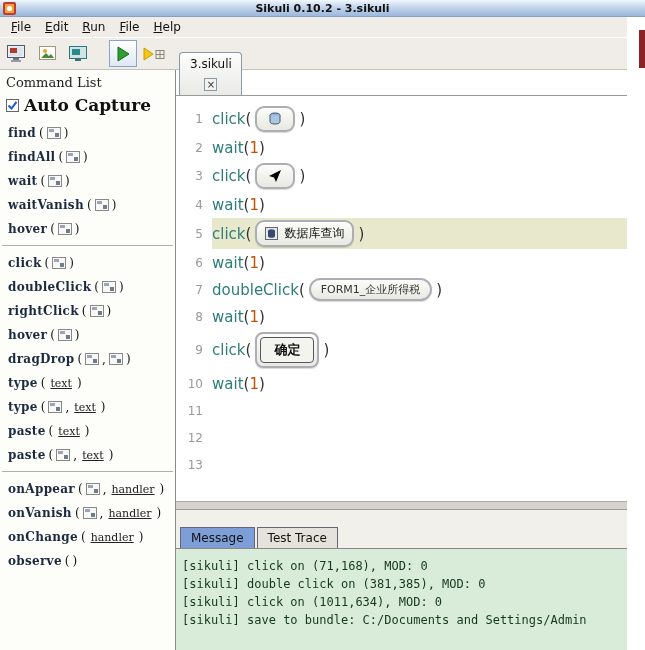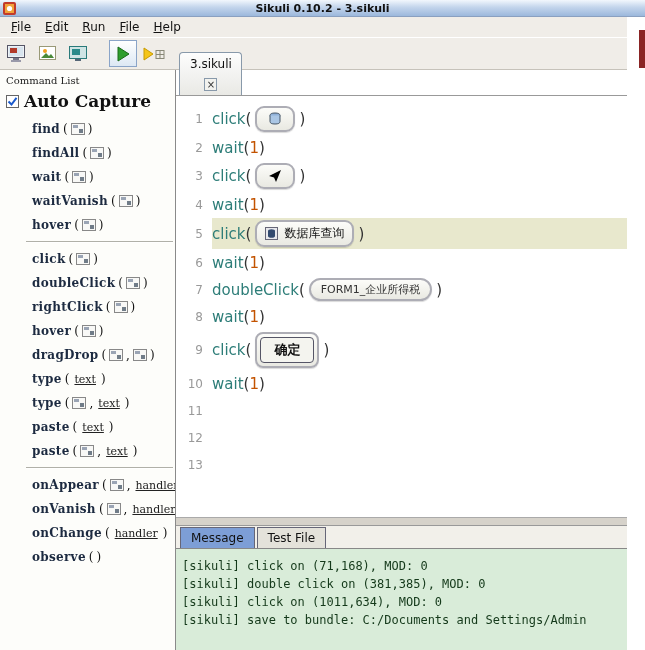--- a/index.html
+++ b/index.html
@@ -19,23 +19,23 @@
   .menu-item { display:inline-block; font-size:12px; padding:2px 7px; color:#111; cursor:default; }
   .menu-item::first-letter { text-decoration:underline; }
 
   .toolbar { height:33px; background:#f0ede8; border-top:1px solid #fff; border-bottom:1px solid #c6c2ba; display:flex; align-items:center; padding-left:3px; gap:3px; }
   .tb-btn { border:1px solid transparent; background:transparent; width:28px; height:27px; display:flex; align-items:center; justify-content:center; padding:0; }
   .tb-btn.tb-raised { border:1px solid #8aa4c8; background:linear-gradient(#ffffff,#dde8f4); margin-left:13px; }
 
   .main-row { flex:1; display:flex; min-height:0; }
 
   .sidebar { width:176px; background:#fdfdfa; border-right:1px solid #8a8a8a; display:flex; flex-direction:column; overflow:hidden; }
-  .sidebar-title { font-family:"DejaVu Serif",serif; font-size:10px; color:#222; padding:5px 6px 2px; }
+  .sidebar-title { font-family:"DejaVu Serif",serif; font-size:13px; color:#222; padding:5px 6px 2px; }
   .auto-capture { display:flex; align-items:center; gap:5px; font-family:"DejaVu Serif",serif; font-size:17px; font-weight:bold; color:#111; padding:3px 6px 6px; cursor:pointer; }
-  .commands { flex:1;margin-left:24px; }
+  .commands { flex:1; }
   .cmd { display:flex; align-items:center; gap:3px; padding:5px 8px; font-family:"DejaVu Serif",serif; font-size:12px; cursor:pointer; white-space:nowrap; }
   .cmd-name { font-weight:bold; color:#1c2a40; letter-spacing:.3px; }
   .cmd-pn { color:#111; }
   .cmd-arg { font-size:11px; text-decoration:underline; color:#222; padding:0 2px; }
   .cmd-sep { border-top:1px solid #b0b0a8; border-bottom:1px solid #fff; margin:4px 2px; }
 
   .editor-col { flex:1; display:flex; flex-direction:column; min-width:0; background:#fff; }
   .tabbar { height:26px; display:flex; align-items:flex-end; padding-left:3px; background:#fff; border-bottom:1px solid #999; }
   .tab { display:flex; align-items:center; gap:7px; font-size:12px; color:#111; padding:4px 9px 4px 10px; border:1px solid #8899aa; border-bottom:none; border-radius:4px 4px 0 0; background:linear-gradient(#fdfdfd,#e9e9e5); cursor:pointer;flex-direction:column; }
   .tab-close { width:13px; height:13px; border:1px solid #8899aa; font-size:10px; line-height:11px; text-align:center; background:#f2f2ee; color:#333; cursor:pointer; }
@@ -51,21 +51,21 @@
 
   .img-btn { display:inline-flex; align-items:center; margin:2px 4px; border:2px solid #adadb5; border-radius:9px; background:linear-gradient(#fcfcf9,#e9e9e2); padding:3px 10px; box-shadow:0 1px 1px rgba(0,0,0,.15); cursor:pointer; }
   .v-labeled { gap:6px; border-radius:9px; padding:3px 8px; }
   .img-label { font-size:12px; color:#111; }
   .v-pill { border-radius:12px; padding:2px 10px; }
   .v-pill .img-label { font-size:11px; color:#333; }
   .v-ok { padding:3px; border-radius:8px; }
   .ok-inner { border:1px solid #556; border-radius:4px; padding:3px 13px; font-size:13px; font-weight:bold; color:#111; background:#f4f4ef; }
 
   .splitter { height:9px; background:#d6d2ca; border-top:1px solid #aaa; border-bottom:1px solid #999; cursor:row-resize; }
-  .bottom-tabs { height:23px; background:#f2f0ea; display:flex; align-items:flex-end; padding-left:4px; gap:2px; border-bottom:1px solid #888; }
+  .bottom-tabs { height:39px; background:#f2f0ea; display:flex; align-items:flex-end; padding-left:4px; gap:2px; border-bottom:1px solid #888; }
   .btab { font-size:12px; color:#111; padding:3px 10px; border:1px solid #667; border-bottom:none; background:#e4e2da; cursor:pointer; }
   .btab.selected { background:#7d9ed6; }
   .console { height:101px; background:#d9ecd9; padding:8px 6px; font-family:"DejaVu Sans Mono",monospace; font-size:12px; color:#14391a; line-height:18px; white-space:pre; overflow:hidden; }
   .icon { display:inline-flex; line-height:0; }
 </style>
 </head>
 <body>
 
 <div class="app">
   <div class="titlebar">
@@ -492,21 +492,21 @@
                 <span class="line-body"></span>
               </div>
               <div class="code-line">
                 <span class="lineno">13</span>
                 <span class="line-body"></span>
               </div>
             </div>
           <div class="splitter"></div>
           <div class="bottom-tabs">
               <span class="btab selected">Message</span>
-              <span class="btab">Test File</span>
+              <span class="btab">Test Trace</span>
             </div>
           <div class="console"><div class="console-line">[sikuli] click on (71,168), MOD: 0</div><div class="console-line">[sikuli] double click on (381,385), MOD: 0</div><div class="console-line">[sikuli] click on (1011,634), MOD: 0</div><div class="console-line">[sikuli] save to bundle: C:/Documents and Settings/Admin</div></div>
         </div>
       </div>
     </div>
     <div class="right-gap">
       <div class="bg-artifact"></div>
     </div>
   </div>
 </div>

